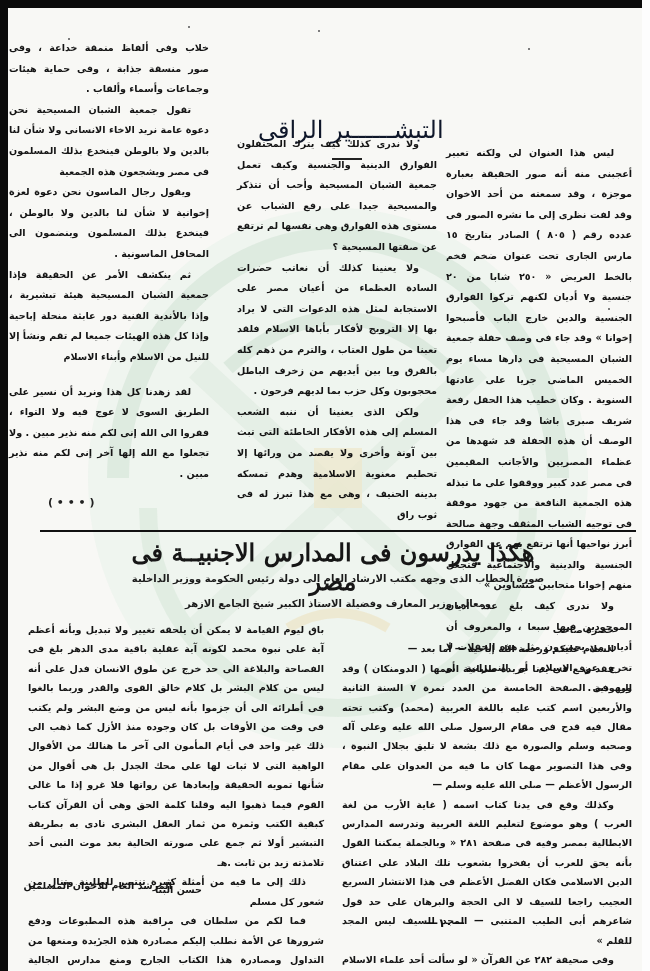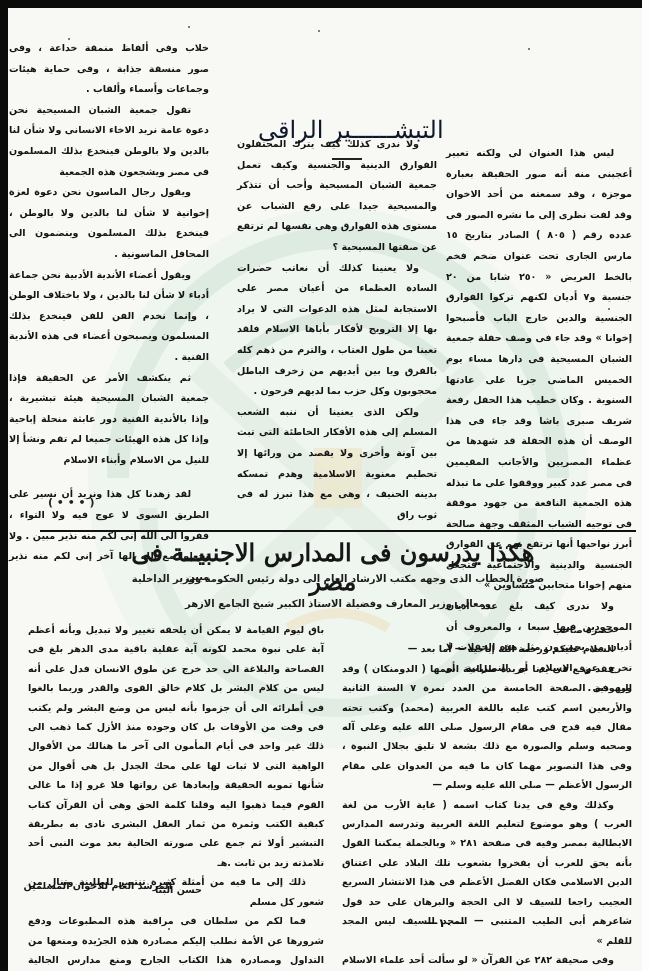--- a/index.html
+++ b/index.html
@@ -74,21 +74,20 @@
   <div class="col" style="right:205px; top:126px; width:200px;">
     <p class="indent">ولا ندرى كذلك كيف يترك المحتفلون الفوارق الدينية والجنسية وكيف تعمل جمعية الشبان المسيحية وأحب أن تتذكر والمسيحية جيدا على رفع الشباب عن مستوى هذه الفوارق وهى نفسها لم ترتفع عن صفتها المسيحية ؟</p>
     <p class="indent">ولا يعنينا كذلك أن نعاتب حضرات السادة العظماء من أعيان مصر على الاستجابة لمثل هذه الدعوات التى لا يراد بها إلا الترويج لأفكار بأباها الاسلام فلقد تعبنا من طول العتاب ، والترم من ذهم كله بالفرق ويا بين أيديهم من زخرف الباطل محجوبون وكل حزب بما لديهم فرحون .</p>
     <p class="indent">ولكن الذى يعنينا أن ننبه الشعب المسلم إلى هذه الأفكار الخاطئة التى تبث بين آونة وأخرى ولا يقصد من ورائها إلا تحطيم معنوية الاسلامية وهدم تمسكه بدينه الحنيف ، وهى مع هذا تبرز له فى ثوب راق</p>
   </div>
 
   <div class="col" style="right:433px; top:30px; width:200px;">
     <p>خلاب وفى ألفاظ منمقة خداعة ، وفى صور منسقة جذابة ، وفى حماية هيئات وجماعات وأسماء وألقاب .</p>
     <p class="indent">تقول جمعية الشبان المسيحية نحن دعوة عامة نريد الاخاء الانسانى ولا شأن لنا بالدين ولا بالوطن فينخدع بذلك المسلمون فى مصر ويشجعون هذه الجمعية</p>
     <p class="indent">ويقول رجال الماسون نحن دعوة لعزة إخوانية لا شأن لنا بالدين ولا بالوطن ، فينخدع بذلك المسلمون وينضمون الى المحافل الماسونية .</p>
-    <p class="indent">ويقول أعضاء الأندية الأدبية نحن جماعة أدباء لا شأن لنا بالدين ، ولا باختلاف الوطن ، وإنما نخدم الفن للفن فينخدع بذلك المسلمون ويصبحون أعضاء فى هذه الأندية الفنية .</p>
     <p class="indent">ثم ينكشف الأمر عن الحقيقة فإذا جمعية الشبان المسيحية هيئة تبشيرية ، وإذا بالأندية الفنية دور عابثة منحلة إباحية وإذا كل هذه الهيئات جميعا لم تقم ونشأ إلا للنيل من الاسلام وأبناء الاسلام</p>
     <div class="gap"></div>
     <p class="indent">لقد زهدنا كل هذا ونريد أن نسير على الطريق السوى لا عوج فيه ولا التواء ، ففروا الى الله إنى لكم منه نذير مبين . ولا تجعلوا مع الله إلها آخر إنى لكم منه نذير مبين .</p>
   </div>
 
   <div class="closing" style="left:40px; top:488px;">( • • • )</div>
 
   <div class="divider"></div>
 
   <div class="title2">هكذا يدرسون فى المدارس الاجنبيــة فى مصر</div>

